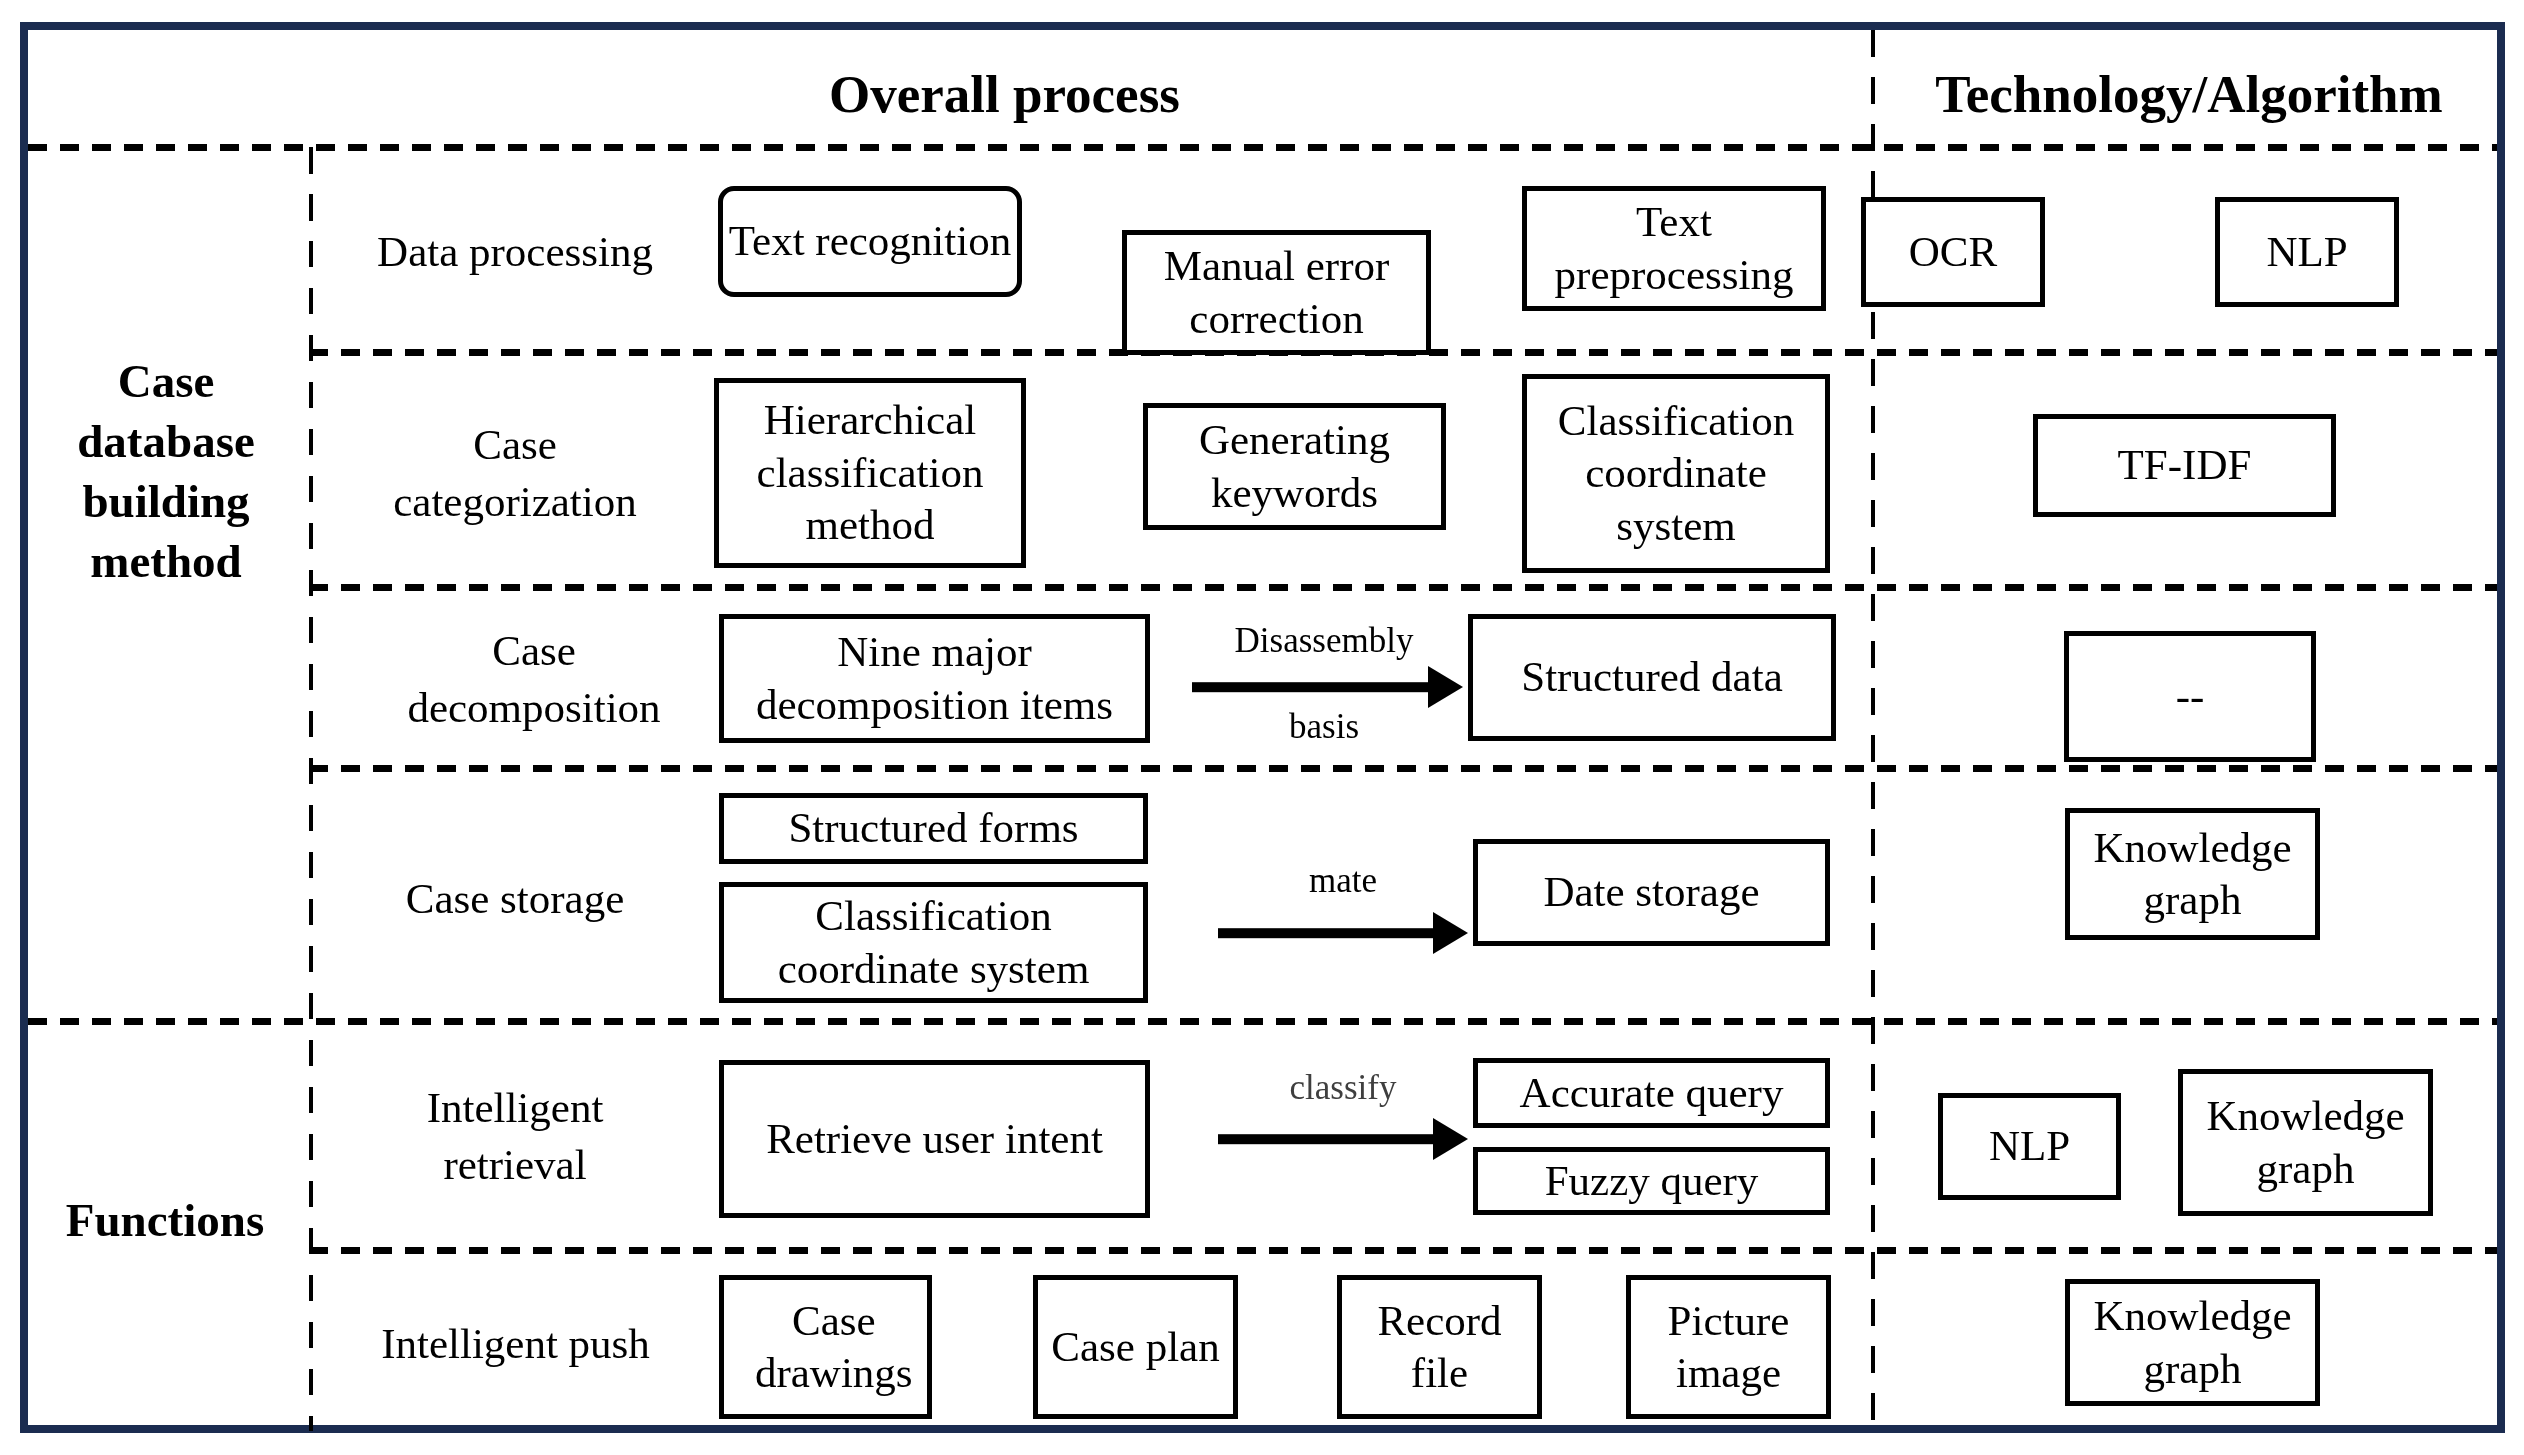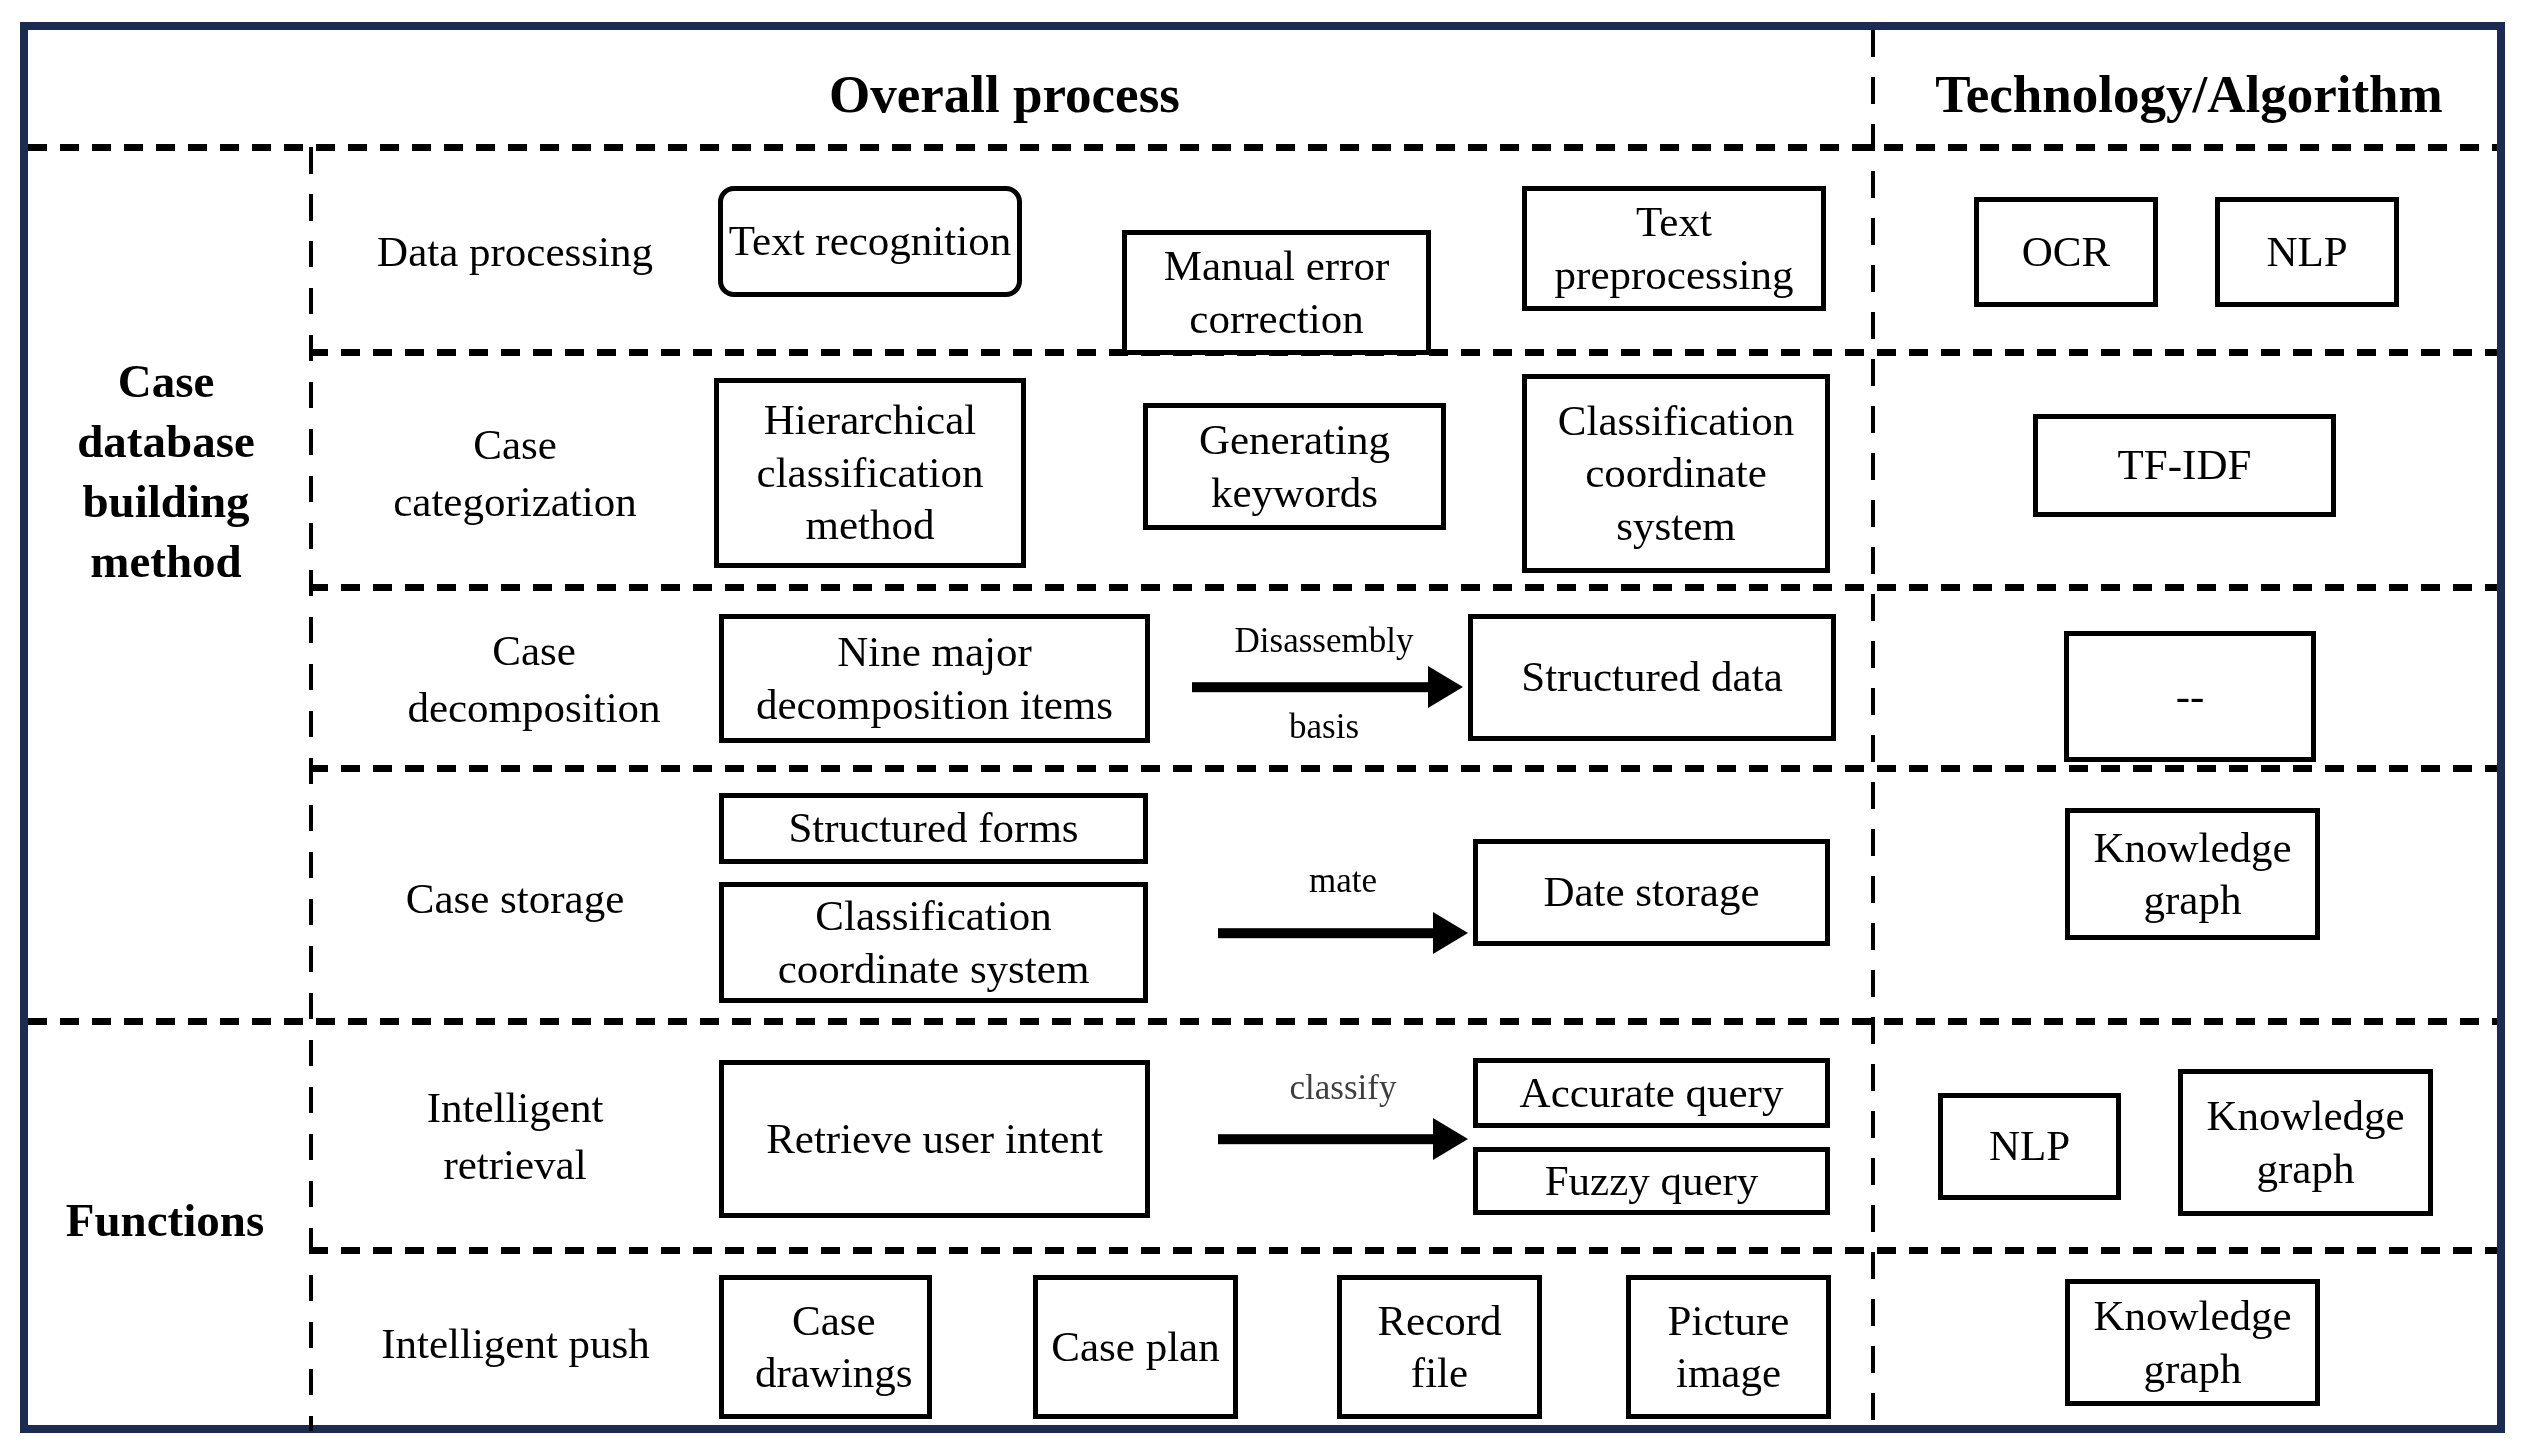--- a/index.html
+++ b/index.html
@@ -47,21 +47,21 @@
 <div class="hdr" style="left:309px;top:53px;width:1391px;height:81px;">Overall process</div>
 <div class="hdr" style="left:1878px;top:53px;width:622px;height:81px;">Technology/Algorithm</div>
 
 <div class="seclabel" style="left:52px;top:346px;width:228px;height:250px;">Case database building method</div>
 <div class="seclabel" style="left:29px;top:1186px;width:272px;height:68px;">Functions</div>
 
 <div class="rowlabel" style="left:375px;top:190px;width:280px;height:125px;">Data processing</div>
 <div class="box" style="left:718px;top:186px;width:304px;height:111px;border-radius:16px;">Text recognition</div>
 <div class="box" style="left:1122px;top:186px;width:309px;height:125px;margin-top:44px;">Manual error correction</div>
 <div class="box" style="left:1522px;top:186px;width:304px;height:125px;">Text preprocessing</div>
-<div class="box" style="left:1974px;top:197px;width:184px;height:110px;">OCR</div>
+<div class="box" style="left:1861px;top:197px;width:184px;height:110px;">OCR</div>
 <div class="box" style="left:2215px;top:197px;width:184px;height:110px;">NLP</div>
 
 <div class="rowlabel" style="left:375px;top:411px;width:280px;height:125px;">Case categorization</div>
 <div class="box" style="left:714px;top:378px;width:312px;height:190px;">Hierarchical classification method</div>
 <div class="box" style="left:1143px;top:403px;width:303px;height:127px;">Generating keywords</div>
 <div class="box" style="left:1522px;top:374px;width:308px;height:199px;">Classification coordinate system</div>
 <div class="box" style="left:2033px;top:414px;width:303px;height:103px;">TF-IDF</div>
 
 <div class="rowlabel" style="left:394px;top:617px;width:280px;height:125px;">Case decomposition</div>
 <div class="box" style="left:719px;top:614px;width:431px;height:129px;">Nine major decomposition items</div>

